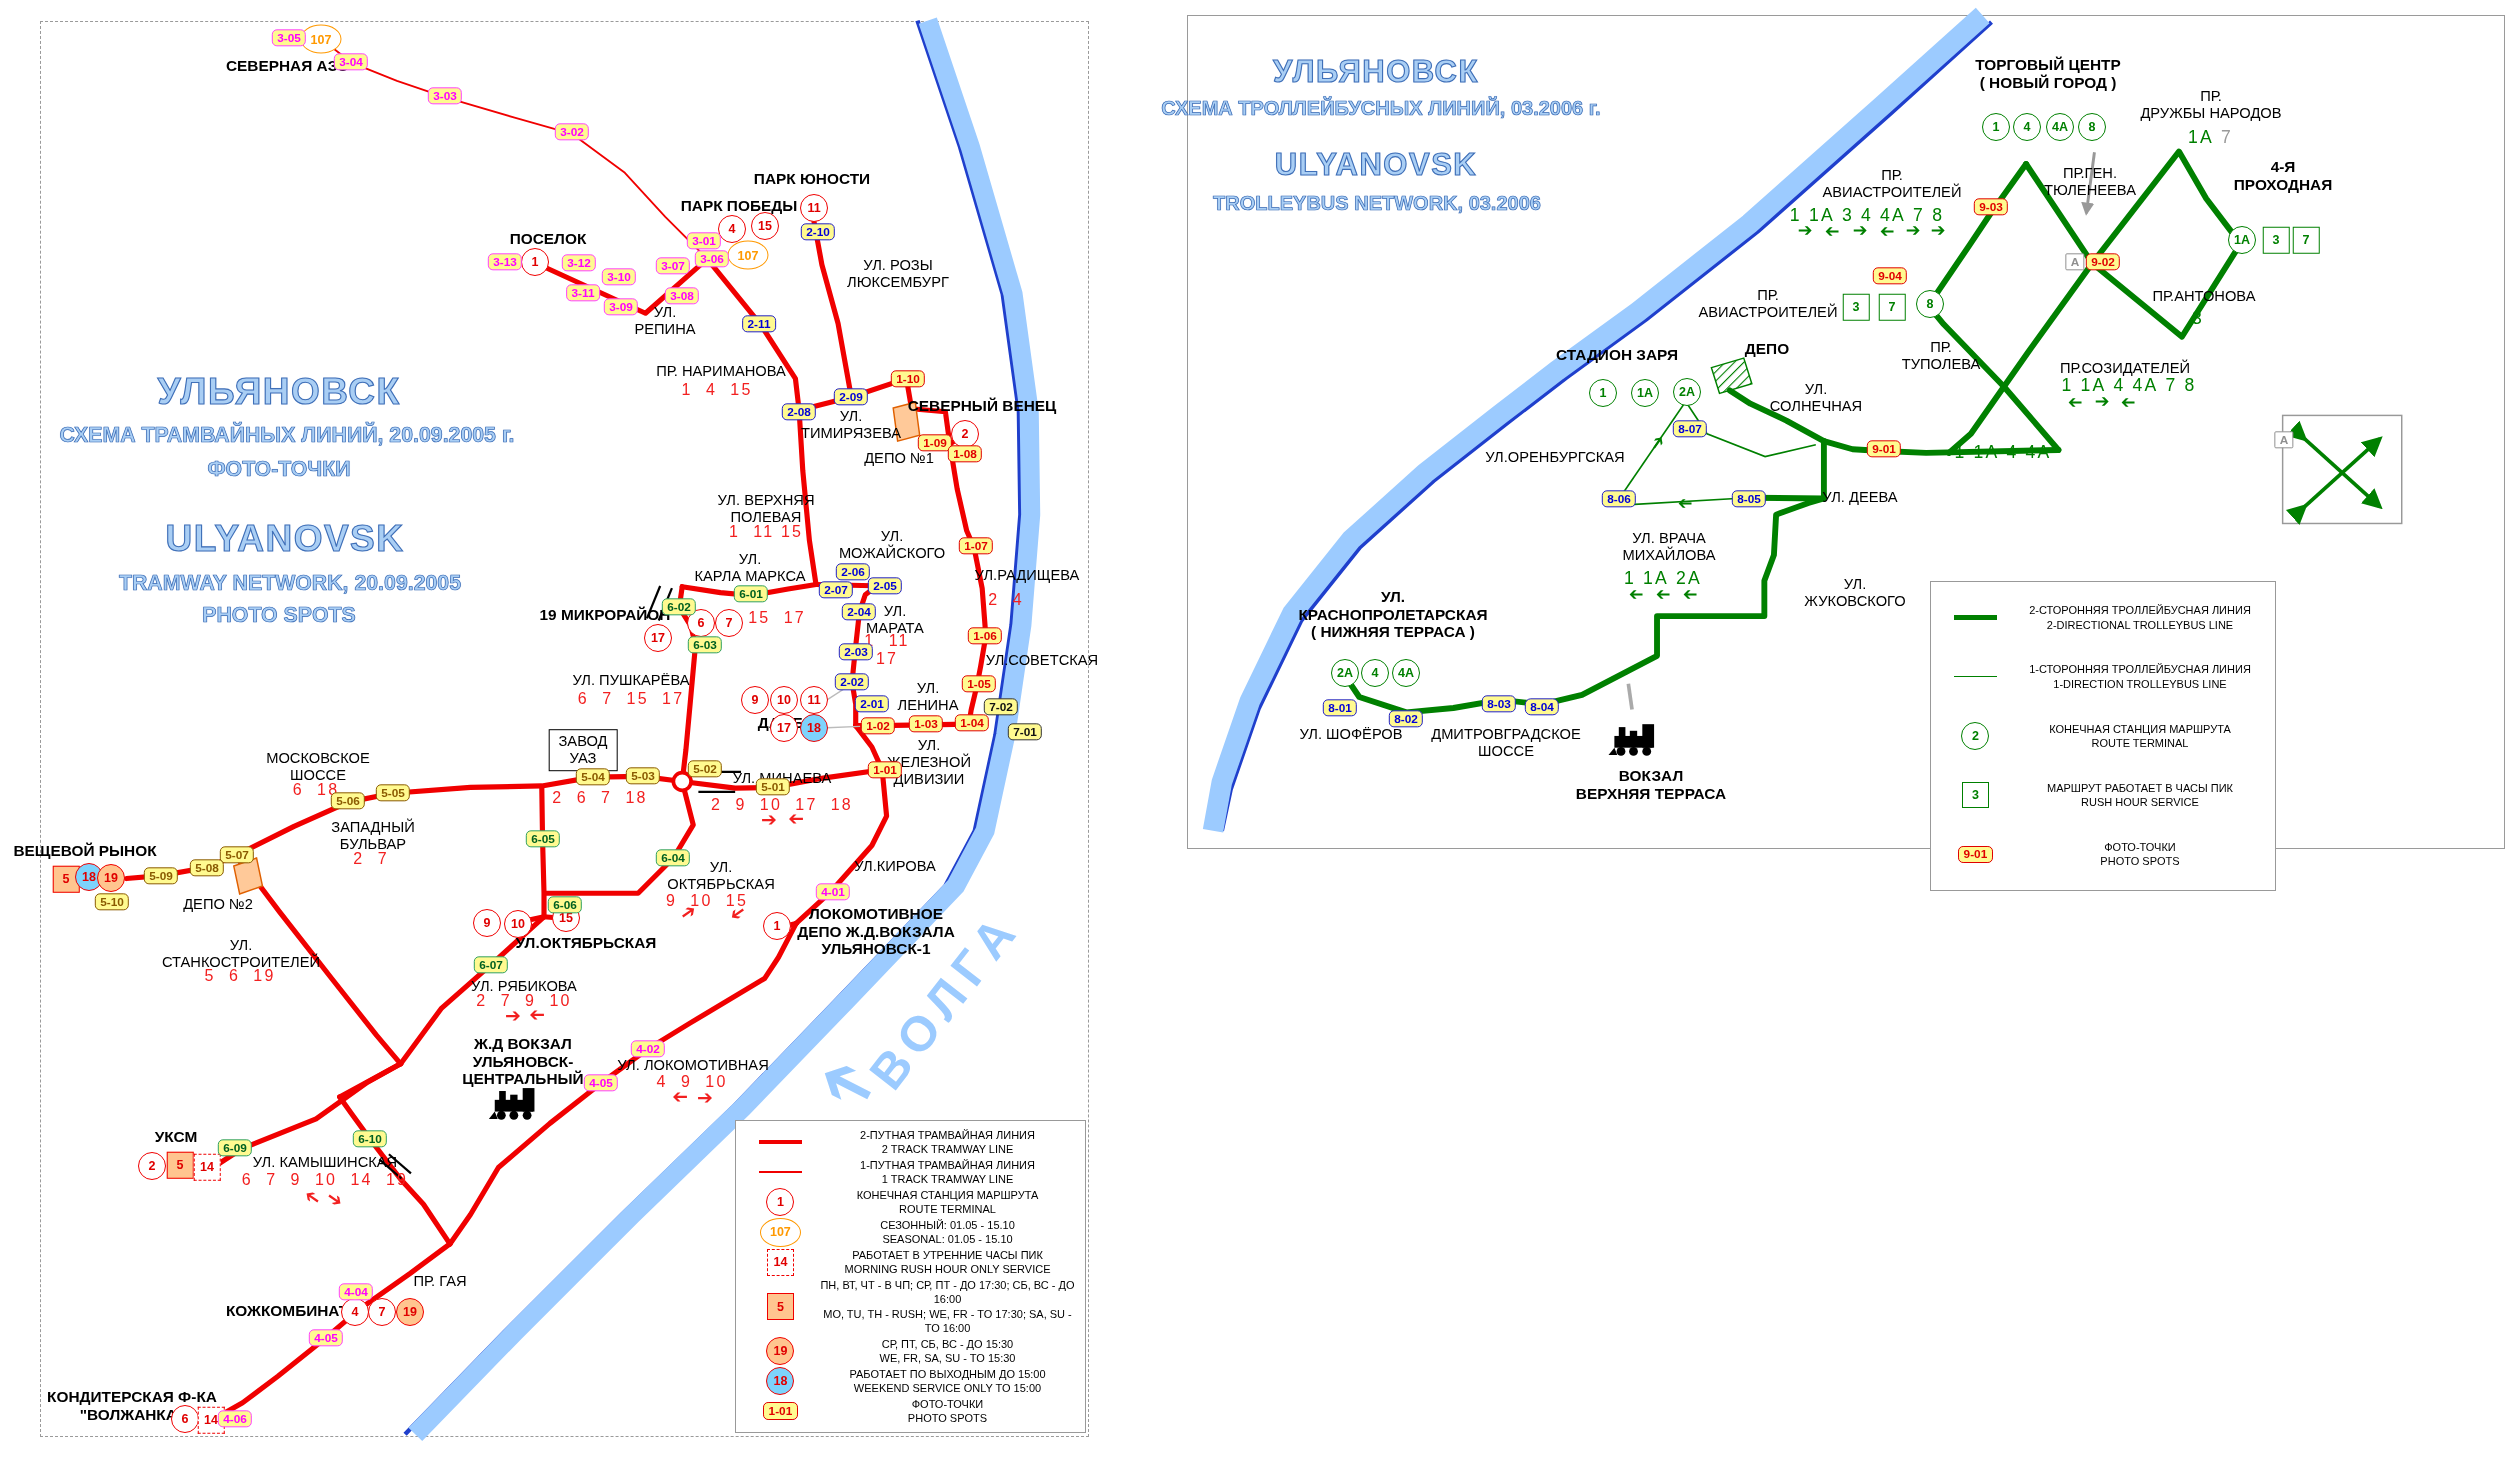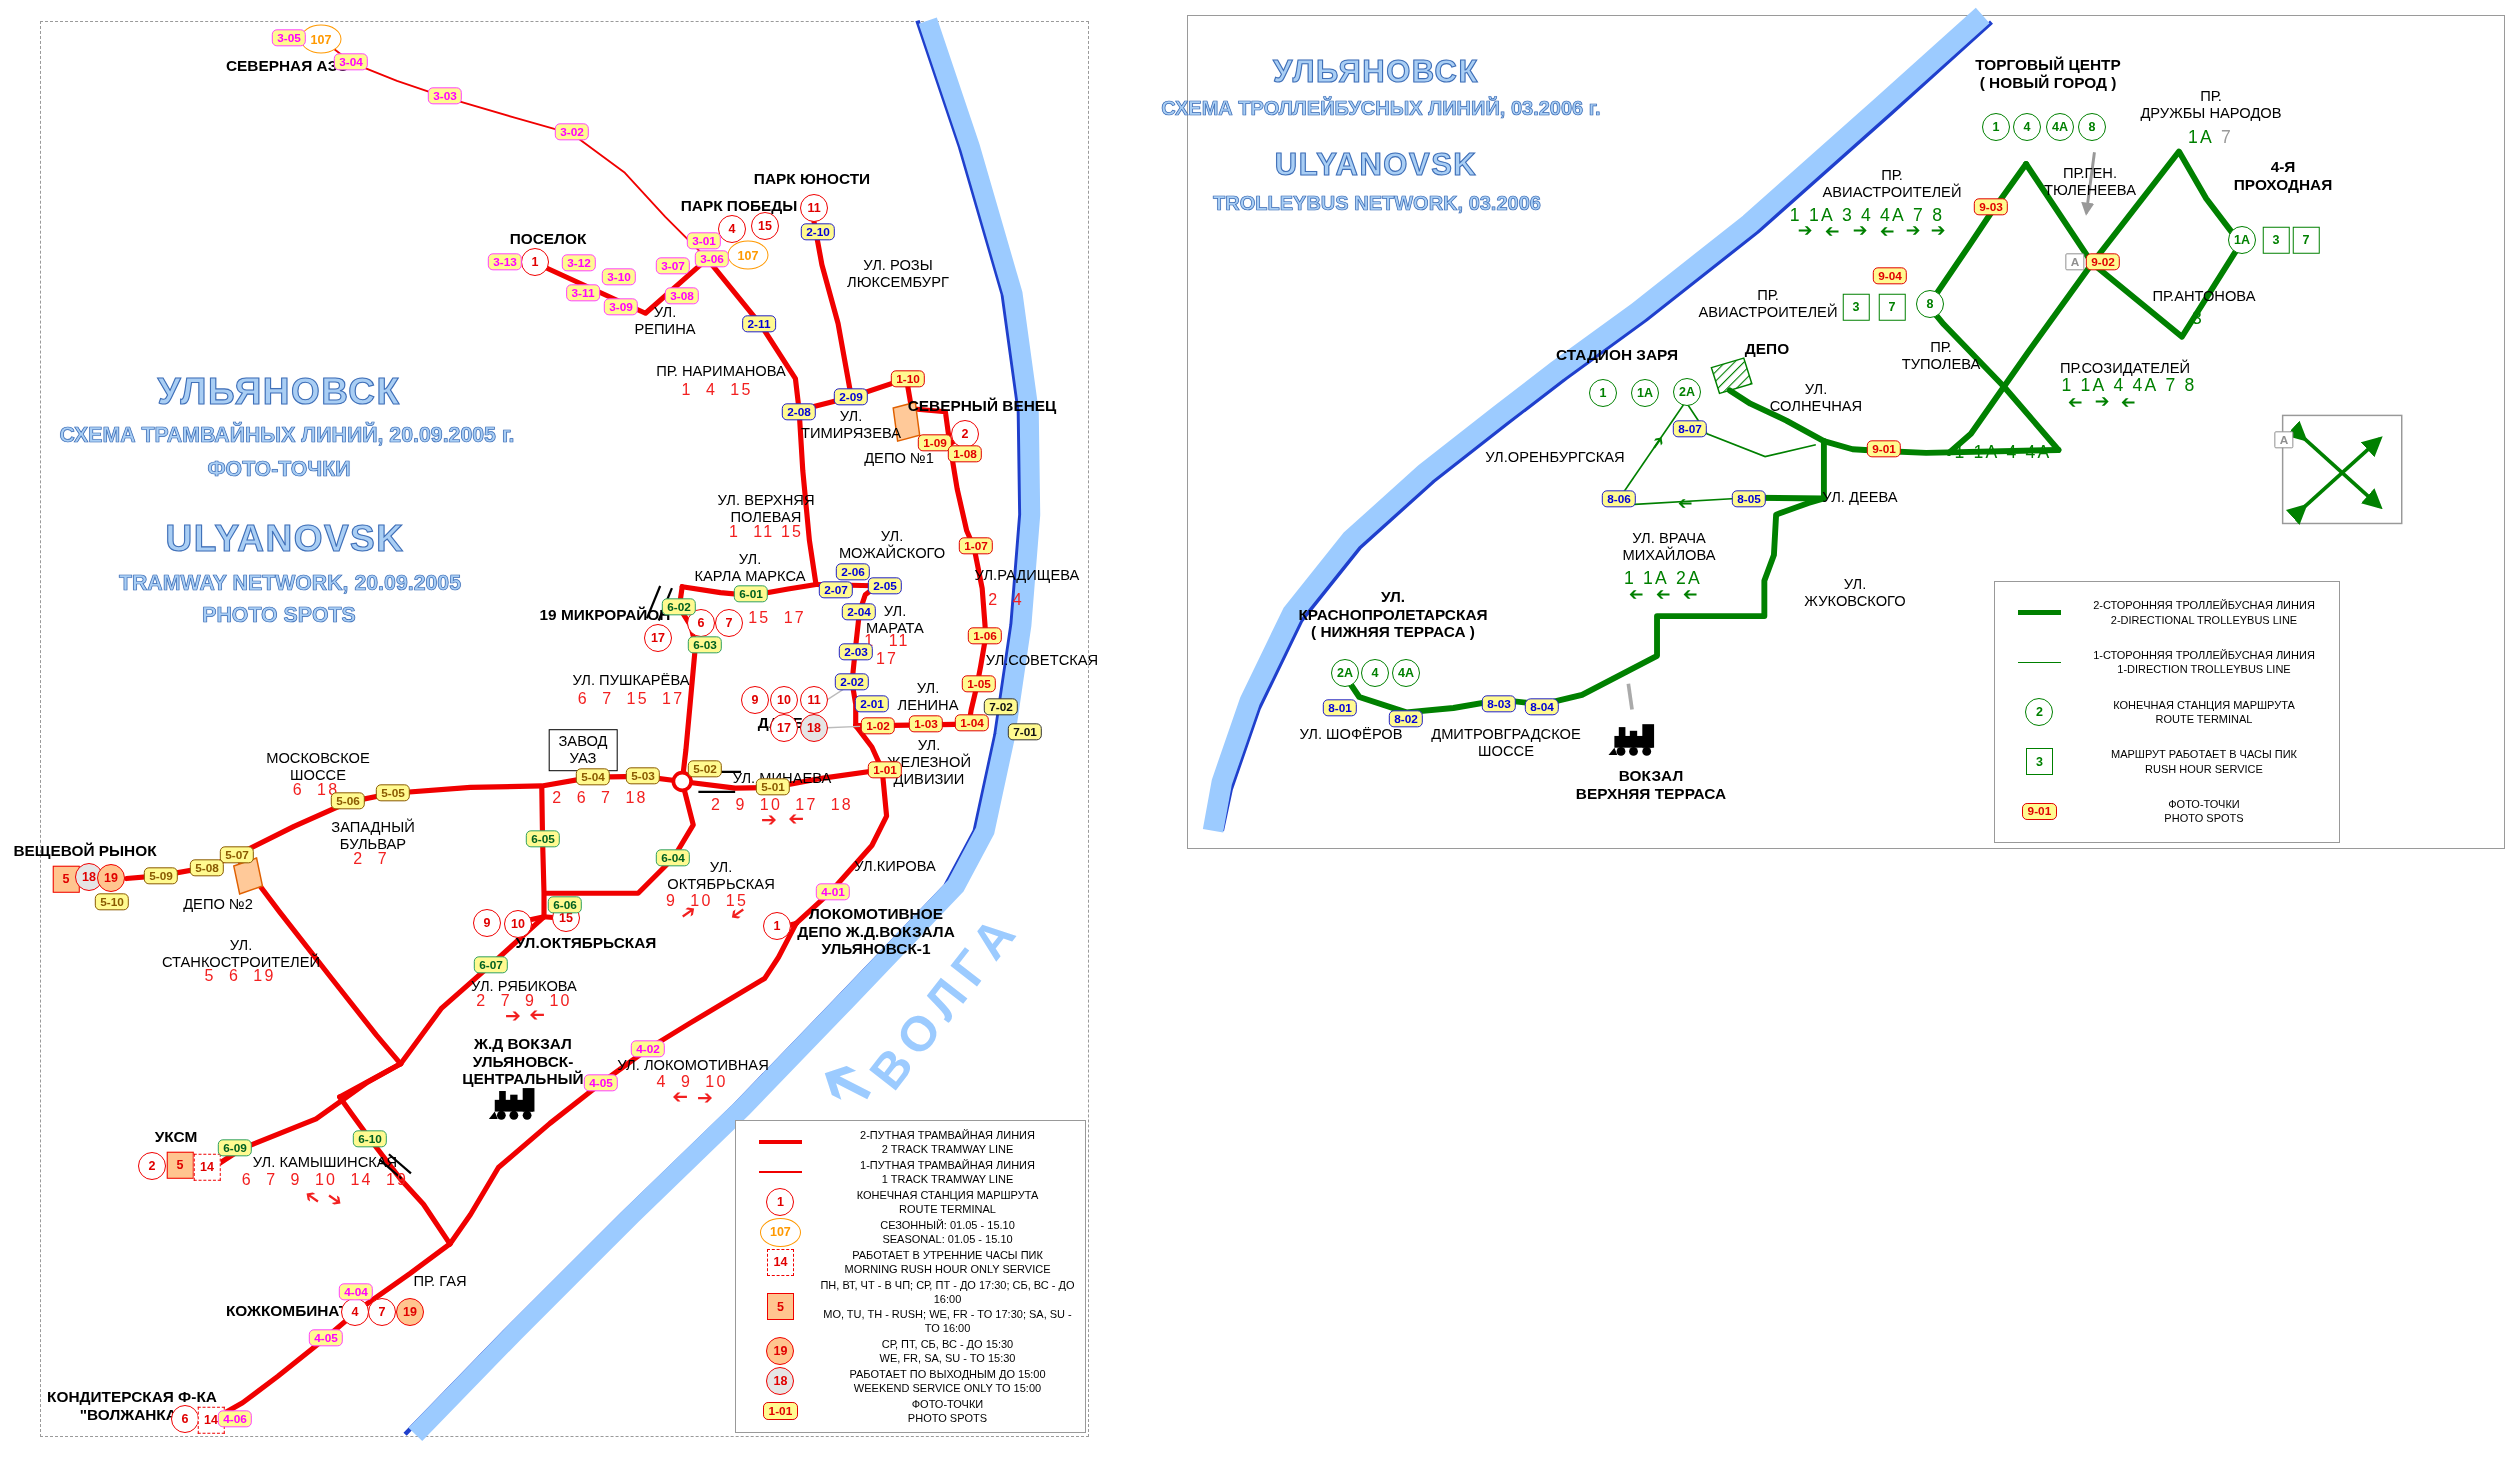--- a/index.html
+++ b/index.html
@@ -30,21 +30,21 @@
          white-space:nowrap;z-index:20;}
   .t-big.r{font-size:31px;}
   .t-small.r{font-size:20px;}
 
   
   .term{position:absolute;transform:translate(-50%,-50%);display:flex;align-items:center;
         justify-content:center;font-weight:bold;font-size:12.5px;color:#e00000;background:#fff;
         border:1.5px solid #f00000;width:28px;height:28px;border-radius:50%;
         box-sizing:border-box;z-index:40;}
   .term.co{background:#FFC58F;}
-  .term.cy{background:#e5e5e5;}
+  .term.cy{background:#7dd3fc;}
   .term.s,.term.sd{border-radius:0;width:26.5px;height:26.5px;}
   .term.s{background:#FFC58F;}
   .term.sd{border-style:dashed;}
   .term.se{width:41px;height:29px;border-color:#FF9900;color:#FF9900;}
   .term.gc,.term.gs{border-color:#008000;color:#008000;background:#fff;}
   .term.gs{border-radius:0;width:26.5px;height:26.5px;}
 
   
   .spot{position:absolute;transform:translate(-50%,-50%);font-weight:bold;font-size:11.8px;
         background:#FFFA90;padding:0.7px 4.4px;border:1.5px solid;border-radius:5.1px;
@@ -551,21 +551,21 @@
 WEEKEND SERVICE ONLY TO 15:00</div>
       </div>
       <div class="leg-row">
         <div class="leg-sym">
           <div class="spot inline p1">1-01</div>
         </div>
         <div class="leg-txt">ФОТО-ТОЧКИ
 PHOTO SPOTS</div>
       </div>
     </div>
-  <div class="legend" id="legend-right" style="left:1994px;top:581px;width:346px;height:262px">
+  <div class="legend" id="legend-right" style="left:1930px;top:581px;width:346px;height:310px">
       <div class="leg-row">
         <div class="leg-sym">
           <div class="lsym-gl2"></div>
         </div>
         <div class="leg-txt">2-СТОРОННЯЯ ТРОЛЛЕЙБУСНАЯ ЛИНИЯ
 2-DIRECTIONAL TROLLEYBUS LINE</div>
       </div>
       <div class="leg-row">
         <div class="leg-sym">
           <div class="lsym-gl1"></div>

